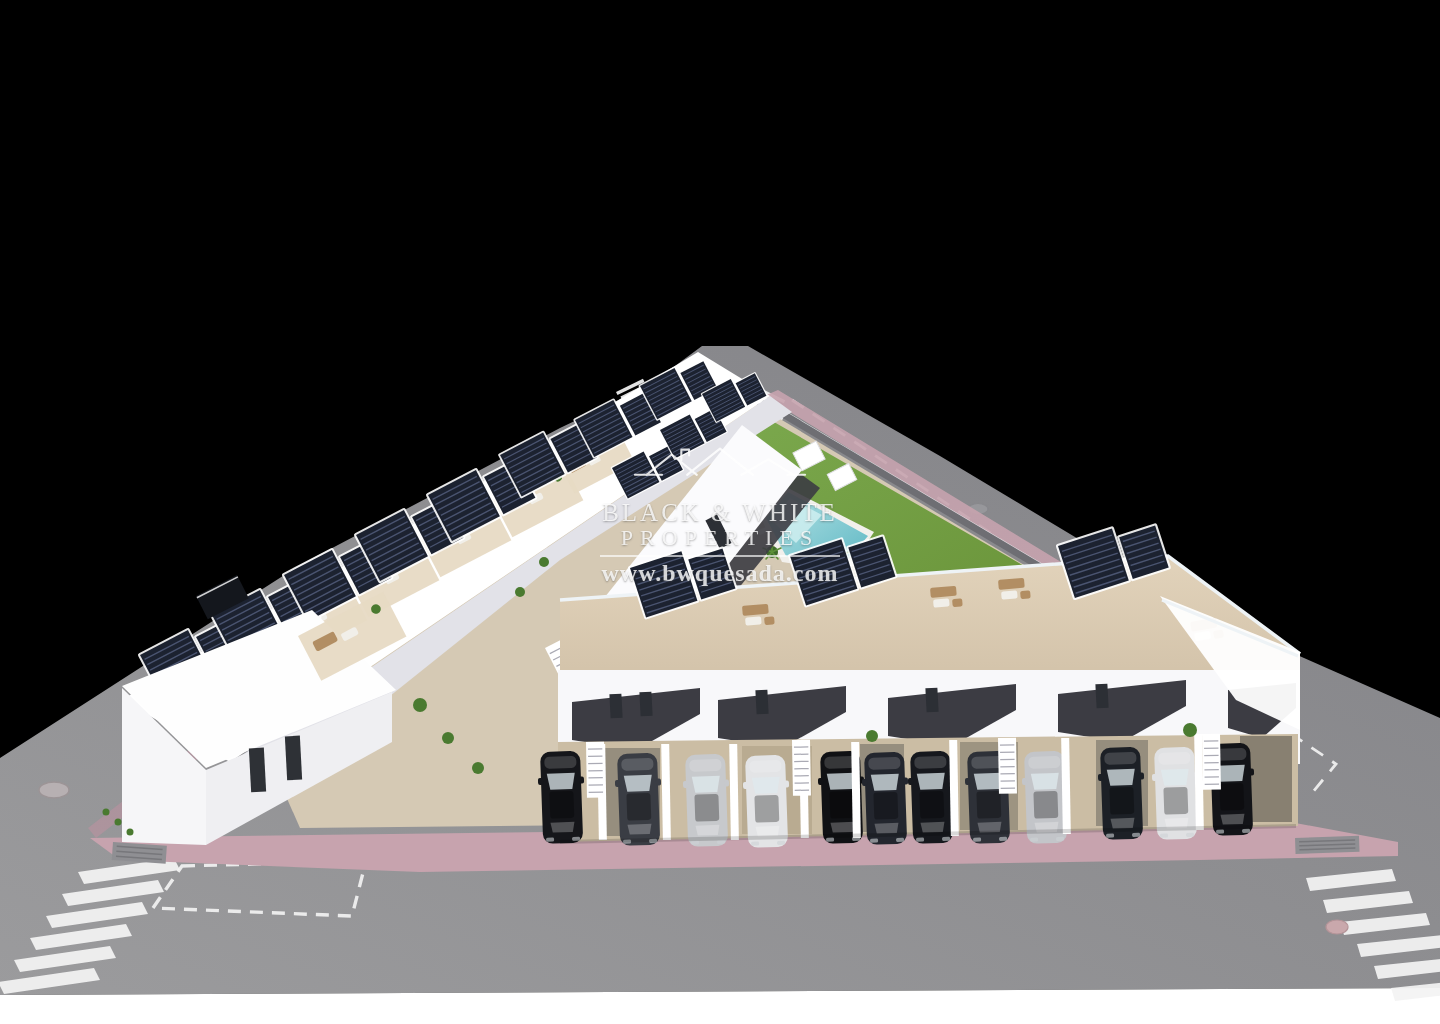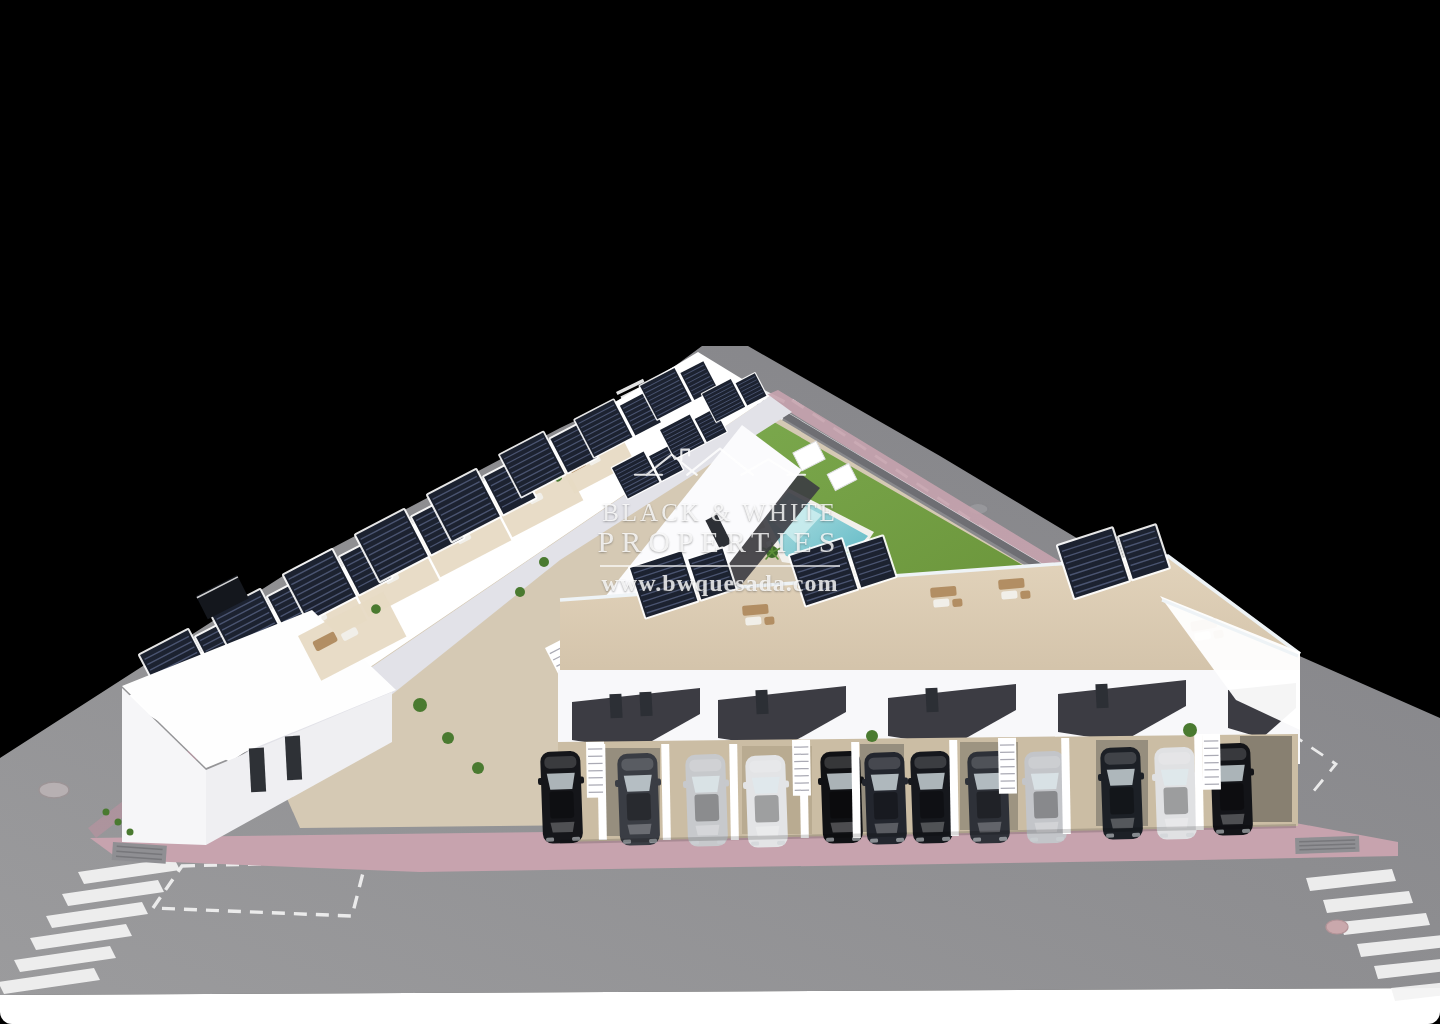--- a/index.html
+++ b/index.html
@@ -1,24 +1,24 @@
 <!DOCTYPE html>
 <html style="--background: #000000; --asphalt: #8d8d90; --asphalt-light: #9c9c9e; --marking-white: #f4f4f4; --sidewalk-pink: #c7a3ae; --sidewalk-pink-deep: #b9929f; --curb-grey: #b9b9bb; --building-white: #ffffff; --building-shade: #e2e2e8; --facade-dark: #3c3c43; --pergola-dark: #1c2230; --pergola-slat: #4a5470; --terrace-beige: #e7dac4; --terrace-warm: #d3c3aa; --courtyard-stone: #d5c9b4; --driveway-tan: #cbbda4; --lawn-green: #69933e; --lawn-light: #7aa74c; --pool-aqua: #8fd3d8; --pool-deep: #5fb8c4; --pool-shallow: #cfeef0; --deck-white: #f2f0ec; --wall-grey: #6e6e73; --drain-grey: #8f8f93; --furniture-wood: #b28e63; --furniture-white: #f1efe9; --plant-green: #4a7a30; --palm-green: #3f6b2a;"><head>
 <meta charset="utf-8">
 <style>
   html,body{margin:0;padding:0;background:#000;}
   .stage{position:relative;width:1440px;height:1024px;overflow:hidden;background:var(--background,#000);
-         font-family:"Liberation Serif", serif;border-radius:12px;}
+         font-family:"Liberation Serif", serif;}
   .scene{position:absolute;inset:0;}
   .watermark{position:absolute;left:50%;top:440px;transform:translateX(-50%);width:340px;
              text-align:center;color:rgba(255,255,255,0.80);
              text-shadow:0 1px 2px rgba(70,70,70,0.45);pointer-events:none;}
   .wm-logo{display:block;margin:0 auto 2px auto;opacity:.85;}
   .wm-line1{font-size:25px;letter-spacing:3px;font-variant:small-caps;text-transform:uppercase;line-height:1.0;}
-  .wm-line2{font-size:30px;letter-spacing:7px;text-transform:uppercase;line-height:1.15;}
+  .wm-line2{font-size:22px;letter-spacing:7px;text-transform:uppercase;line-height:1.15;}
   .wm-rule{width:240px;height:2px;background:rgba(255,255,255,0.65);margin:5px auto 4px auto;}
   .wm-site{font-size:24px;font-weight:bold;letter-spacing:1px;line-height:1.0;}
 </style>
 </head>
 <body>
 
 <div class="stage">
 <svg class="scene" width="1440" height="1024" viewBox="0 0 1440 1024">
   <defs>
     <linearGradient id="gAsphalt" x1="0" y1="1" x2="1" y2="0">

